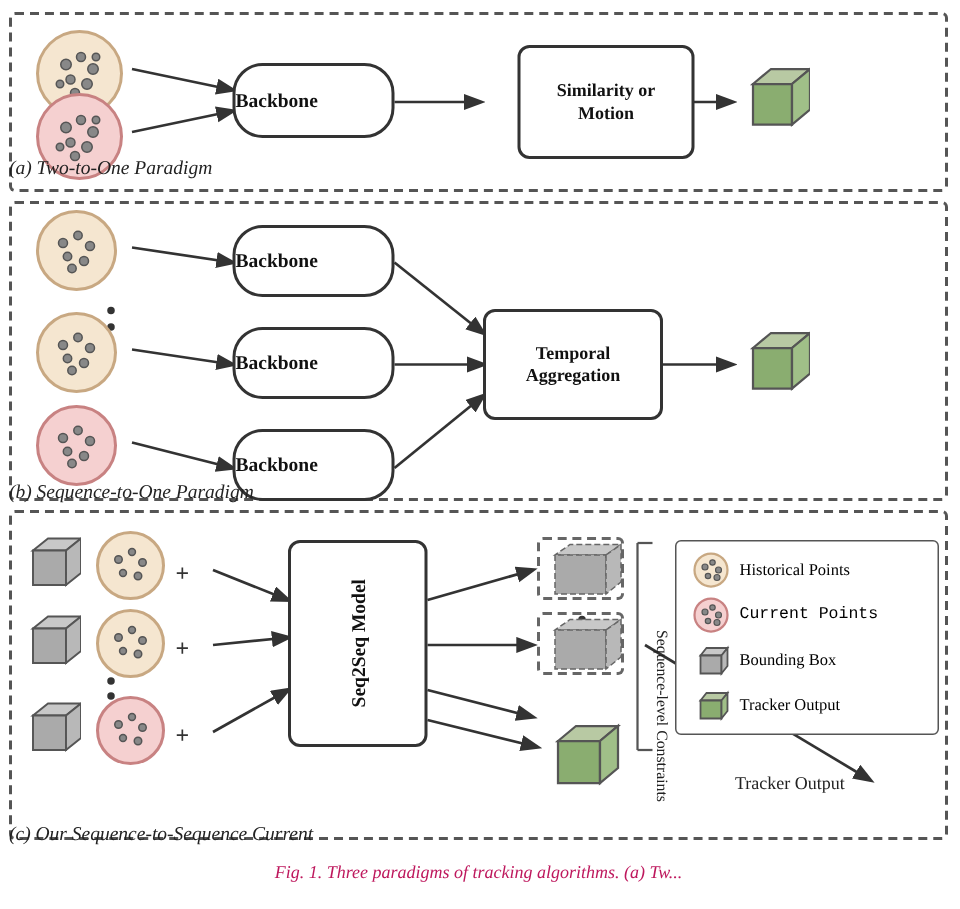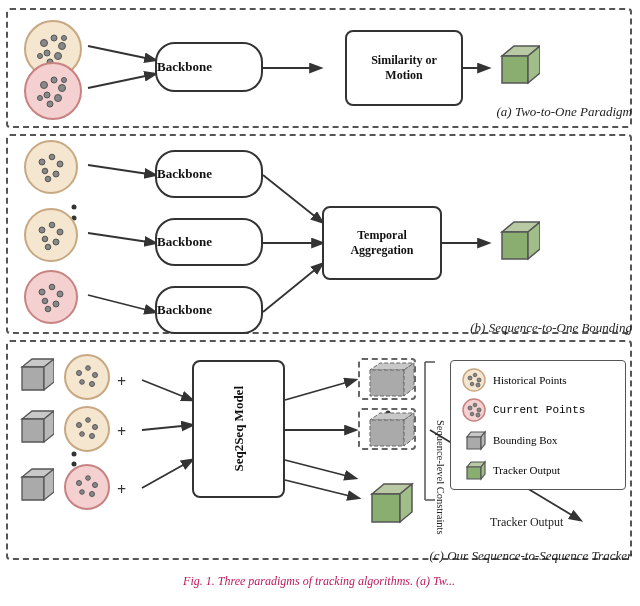--- a/index.html
+++ b/index.html
@@ -40,21 +40,21 @@
       left: 6px; top: 340px;
       width: 626px; height: 220px;
     }
 
     
     .caption {
       position: absolute;
       font-size: 13px;
       font-style: italic;
       color: #222;
-      text-align: right;
+      text-align: left;
     }
 
     
     .node-box {
       position: absolute;
       border: 2px solid #333;
       border-radius: 20px;
       background: #fff;
       display: flex;
       align-items: center;
@@ -292,21 +292,21 @@
 
   <div style="position:absolute; left:490px; top:214px; width:50px; height:55px;">
     <svg width="50" height="55" viewBox="0 0 50 55">
       <polygon points="12,18 38,18 50,8 24,8" fill="#b8c9a3" stroke="#555" stroke-width="1.5"></polygon>
       <polygon points="12,18 12,45 38,45 38,18" fill="#8aad70" stroke="#555" stroke-width="1.5"></polygon>
       <polygon points="38,18 38,45 50,35 50,8" fill="#a0bf88" stroke="#555" stroke-width="1.5"></polygon>
     </svg>
   </div>
 
   <div class="caption" style="left:6px; top:320px; width:626px;">
-    <span>(b) Sequence-to-One Bounding</span>
+    <span>(b) Sequence-to-One Paradigm</span>
   </div>
 
   <div class="section section-c"></div>
 
   <div style="position:absolute; left:12px; top:352px; width:42px; height:46px;">
     <svg width="42" height="46" viewBox="0 0 42 46">
       <polygon points="10,15 32,15 42,7 20,7" fill="#c8c8c8" stroke="#555" stroke-width="1.3"></polygon>
       <polygon points="10,15 10,38 32,38 32,15" fill="#aaaaaa" stroke="#555" stroke-width="1.3"></polygon>
       <polygon points="32,15 32,38 42,30 42,7" fill="#b8b8b8" stroke="#555" stroke-width="1.3"></polygon>
     </svg>
@@ -433,20 +433,20 @@
       <svg width="26" height="26" viewBox="0 0 26 26">
         <polygon points="6,10 20,10 24,5 10,5" fill="#b8c9a3" stroke="#555" stroke-width="1.2"></polygon>
         <polygon points="6,10 6,22 20,22 20,10" fill="#8aad70" stroke="#555" stroke-width="1.2"></polygon>
         <polygon points="20,10 20,22 24,17 24,5" fill="#a0bf88" stroke="#555" stroke-width="1.2"></polygon>
       </svg>
       <span style="font-size:11px;">Tracker Output</span>
     </div>
   </div>
 
   <div class="caption" style="left:6px; top:548px; width:626px;">
-    <span>(c) Our Sequence-to-Sequence Tracker</span>
+    <span>(c) Our Sequence-to-Sequence Current</span>
   </div>
 
   <div style="position:absolute; left:6px; top:574px; width:626px; font-size:12px; color:#be185d; text-align:center; font-style:italic;">
     Fig. 1. Three paradigms of tracking algorithms. (a) Tw...
   </div>
 
 </div>
 
 </body></html>

